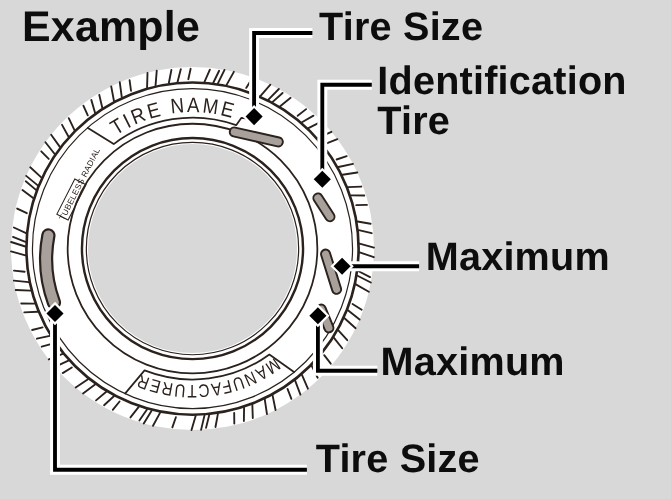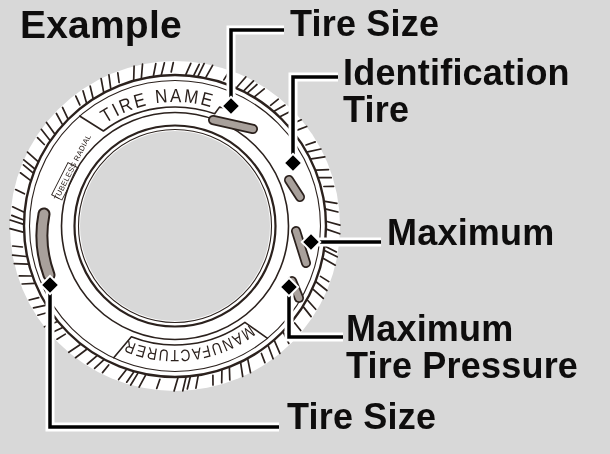--- a/index.html
+++ b/index.html
@@ -231,20 +231,19 @@
     <div>Identification</div>
     <div>Tire</div>
   </div>
 
   <div class="label lbl-max-load">
     <div>Maximum</div>
   </div>
 
   <div class="label lbl-max-pressure">
     <div>Maximum</div>
-    <div>Tire Pressure</div>
   </div>
 
   <div class="label lbl-tire-size-bottom">
     <div>Tire Size</div>
   </div>
 
 </div>
 
 </body></html>

